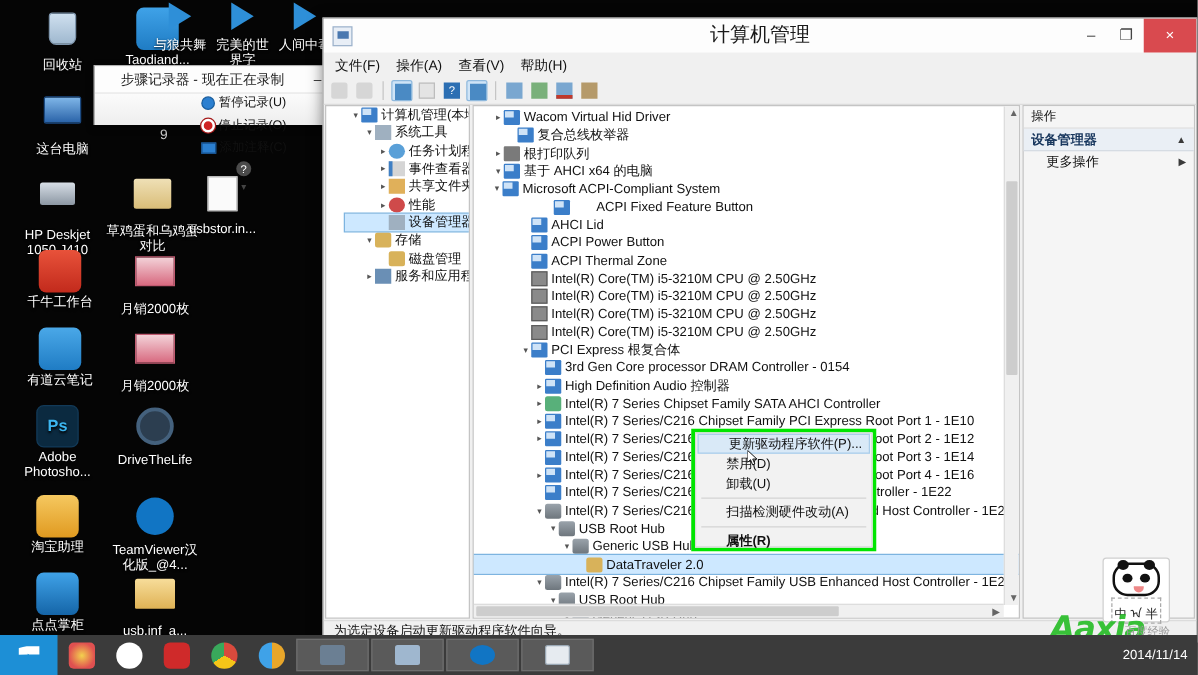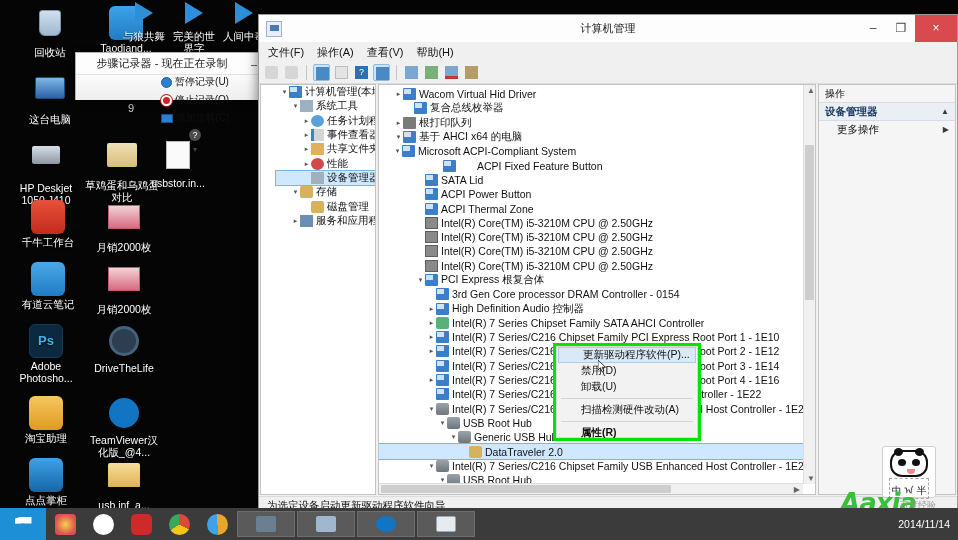--- a/index.html
+++ b/index.html
@@ -41,21 +41,21 @@
   #recnum { position:absolute; left:128px; top:102px; color:#cfcfcf; font-size:11px; }
 
   
   #cmgmt { position:absolute; left:258px; top:14px; width:700px; height:500px;
            background:#f0f0f0; border:1px solid #9a9a9a; box-shadow:0 3px 12px rgba(0,0,0,.55);
            display:flex; flex-direction:column; }
   #cmgmt .titlebar { height:27px; display:flex; align-items:center; background:#fdfdfd; position:relative;}
   #cmgmt .titlebar .ico { width:16px;height:16px;margin-left:7px;background:#e8eef6;border:1px solid #9fb4cc;
                           position:relative;}
   #cmgmt .titlebar .ico:after{content:"";position:absolute;left:3px;top:3px;width:9px;height:6px;background:#4a78b0;}
-  #cmgmt .titlebar .t { position:absolute; left:0; right:0; text-align:center; font-size:11px; color:#1a1a1a; }
+  #cmgmt .titlebar .t { position:absolute; left:0; right:0; text-align:center; font-size:16px; color:#1a1a1a; }
   #cmgmt .titlebar .wb { width:28px; height:27px; line-height:27px; text-align:center; color:#444; font-size:12px; z-index:2;}
   #cmgmt .titlebar .wb.close { background:#d94a4f; color:#fff; width:42px; }
   #cmgmt .menubar { height:20px; display:flex; align-items:center; gap:13px; padding-left:9px;
                     background:#f0f0f0; font-size:11px; color:#111; }
   #cmgmt .toolbar { height:22px; display:flex; align-items:center; gap:3px; padding-left:4px;
                     background:#f0f0f0; border-bottom:1px solid #dcdcdc; }
   .tbtn { width:17px;height:17px;border-radius:2px; }
   .tbtn.act { background:#cfe4f7; border:1px solid #8fb9dd; }
   .tsep { width:1px; height:15px; background:#c5c5c5; margin:0 3px; }
   .gicon { width:13px;height:13px;margin:2px; }
@@ -443,21 +443,21 @@
             <span>Microsoft ACPI-Compliant System</span>
           </div>
           <div class="trow" style="padding-left: 37px; gap: 18px;">
             <span class="tw"></span>
             <span class="ic pc"></span>
             <span>ACPI Fixed Feature Button</span>
           </div>
           <div class="trow" style="padding-left: 37px;">
             <span class="tw"></span>
             <span class="ic pc"></span>
-            <span>SATA Lid</span>
+            <span>AHCI Lid</span>
           </div>
           <div class="trow" style="padding-left: 37px;">
             <span class="tw"></span>
             <span class="ic pc"></span>
             <span>ACPI Power Button</span>
           </div>
           <div class="trow" style="padding-left: 37px;">
             <span class="tw"></span>
             <span class="ic pc"></span>
             <span>ACPI Thermal Zone</span>

